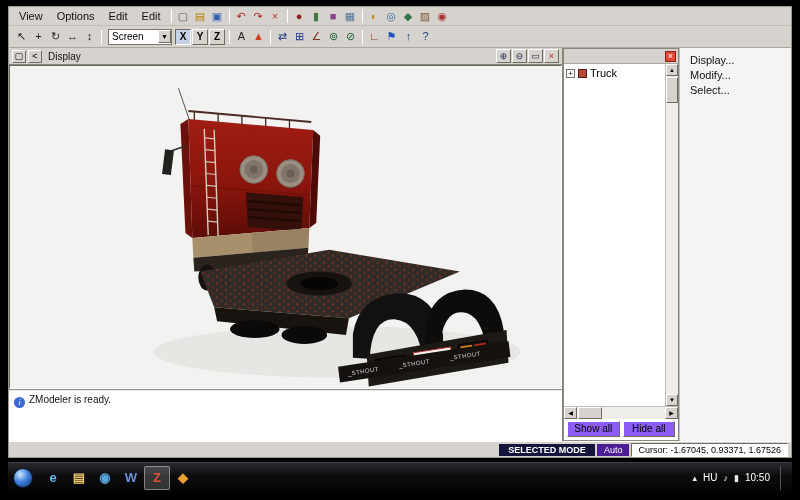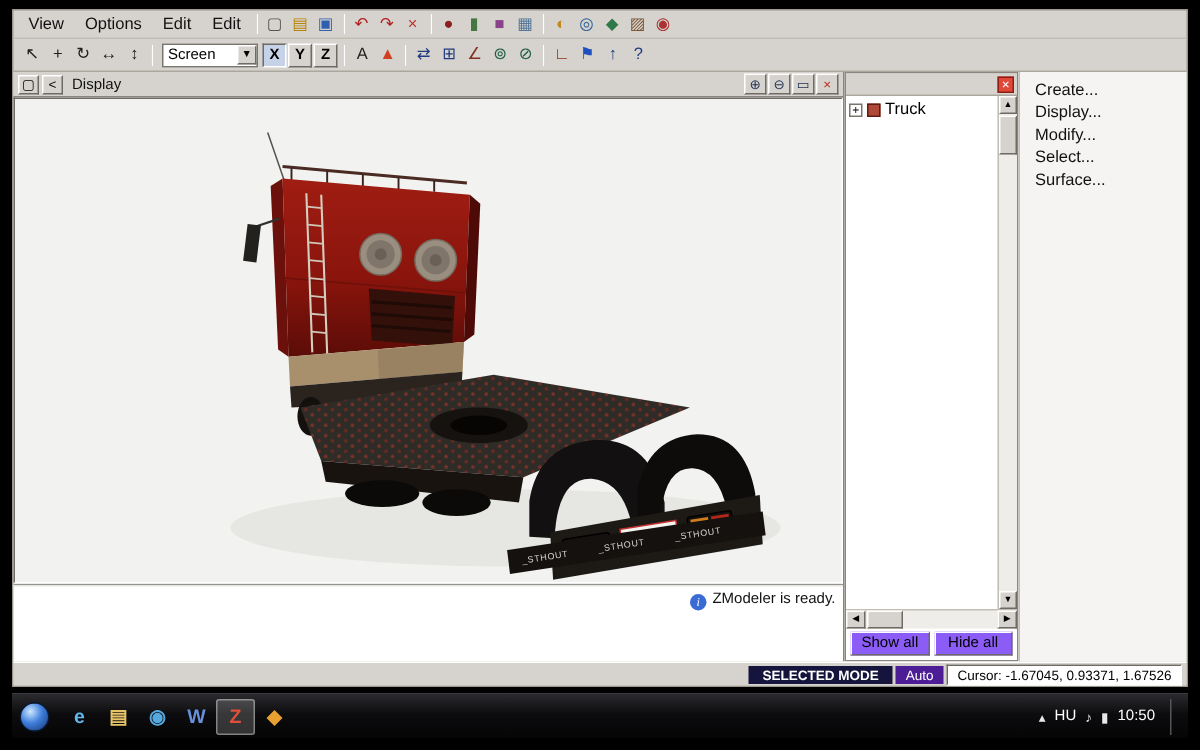--- a/index.html
+++ b/index.html
@@ -46,21 +46,21 @@
   .vp-title { padding:0 4px; color:#111; }
   .vp-tools { margin-left:auto; display:flex; gap:1px; }
   .vp-tools .tb-icon { width:15px; height:14px; background:#d6d3ce;
     border:1px solid; border-color:#fff #6e6a64 #6e6a64 #fff; font-size:9px; }
 
   .viewport { flex:1; position:relative; background:#f2f2f0;
     border:1px solid; border-color:#6e6a64 #fff #fff #6e6a64; overflow:hidden; }
   .viewport svg { position:absolute; inset:0; width:100%; height:100%; }
 
   .log-area { height:52px; background:#fff; border-top:2px groove #e8e6e2;
-    font-size:10px; padding:3px 5px; color:#111;text-align:right; }
+    font-size:10px; padding:3px 5px; color:#111; }
   .info-badge { display:inline-flex; width:11px; height:11px; border-radius:50%;
     background:#3a6ad4; color:#fff; font-size:8px; align-items:center; justify-content:center;
     font-family:"Liberation Serif", serif; font-style:italic; margin-right:4px; vertical-align:-2px; }
 
   
   .tree-panel { width:116px; background:#fff; border:1px solid #8a867e; display:flex;
     flex-direction:column; flex:none; }
   .tree-header { height:15px; background:#d6d3ce; display:flex; justify-content:flex-end;
     align-items:center; padding:1px 2px; border-bottom:1px solid #aba79f; }
   .close-btn { width:11px; height:11px; background:#e04838; border:1px solid #8e1e14;
@@ -319,25 +319,23 @@
           <div class="htrack"></div>
           <div class="scroll-btn">▶</div>
         </div>
         <div class="tree-buttons">
           <div class="small-btn">Show all</div>
           <div class="small-btn">Hide all</div>
         </div>
       </div>
 
       <div class="commands-panel">
-          <div class="cmd-item">Create...</div>
           <div class="cmd-item">Display...</div>
           <div class="cmd-item">Modify...</div>
           <div class="cmd-item">Select...</div>
-          <div class="cmd-item">Surface...</div>
         </div>
     </div>
 
     <div class="statusbar">
       <span class="status-mode">SELECTED MODE</span>
       <span class="status-auto">Auto</span>
       <span class="status-cursor">Cursor: -1.67045, 0.93371, 1.67526</span>
     </div>
   </div>
 

